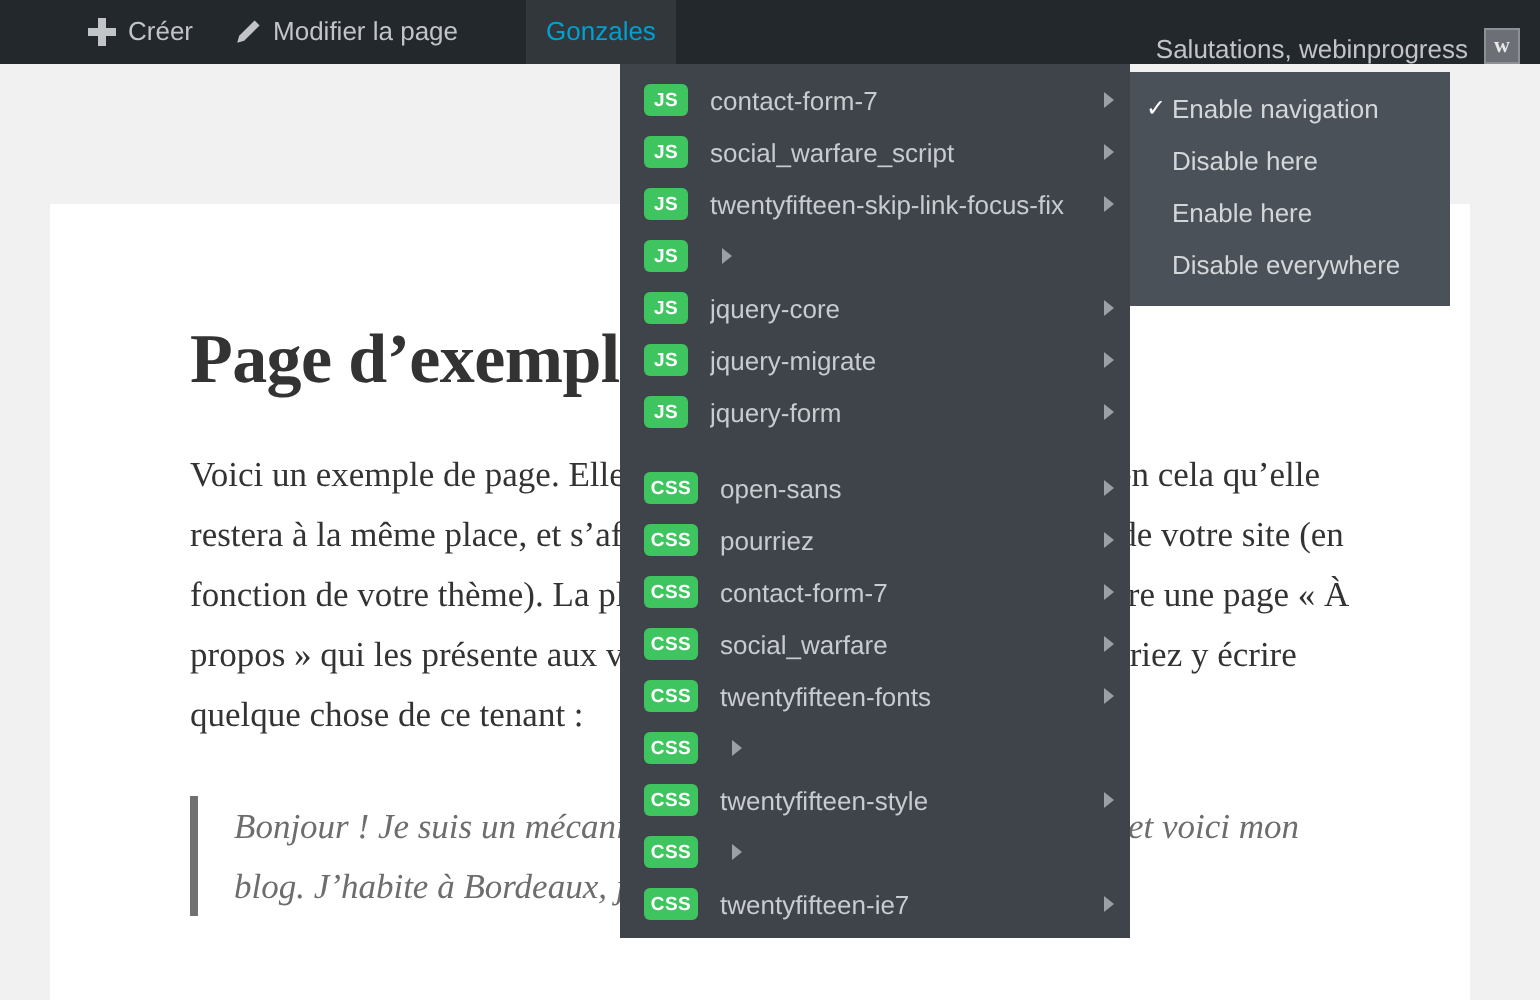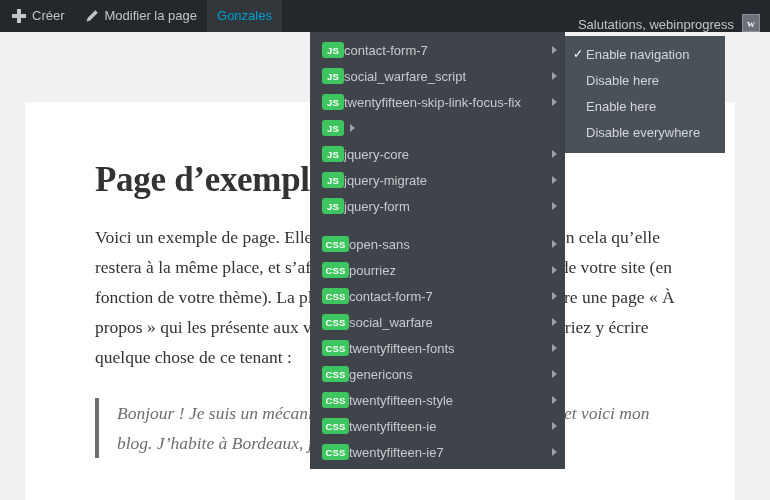--- a/index.html
+++ b/index.html
@@ -27,24 +27,25 @@
     display: flex;
     align-items: center;
     gap: 6px;
     padding: 0 10px;
     color: #c3c4c7;
     font-size: 13px;
     line-height: 32px;
     white-space: nowrap;
     cursor: pointer;
   }
-  .ab-item.first { padding-left: 12px; }
+  .ab-item.first { padding-left: 12px; margin-left: 32px; }
   .ab-item.active {
     background: #32373c;
     color: #00a0d2;
+    margin-left: 24px;
   }
   .ab-spacer { flex: 1 1 auto; }
   .ab-right {
     display: flex;
     align-items: flex-end;
     gap: 8px;
     padding: 0 10px;
     color: #c3c4c7;
     font-size: 13px;
     cursor: pointer;
@@ -152,20 +153,21 @@
     height: 16px;
     min-width: 22px;
     padding: 0 3px;
     border-radius: 3px;
     background: #3ec55f;
     color: #ffffff;
     font-family: "Liberation Sans", sans-serif;
     font-size: 9.5px;
     font-weight: bold;
     letter-spacing: 0.2px;
+    margin-right: 11px;
     flex: 0 0 auto;
   }
   .badge.css { min-width: 27px; }
   .menu-label {
     flex: 1 1 auto;
     overflow: hidden;
     text-overflow: clip;
   }
   .arrow {
     flex: 0 0 auto;
@@ -295,31 +297,29 @@
       <span class="menu-label">social_warfare</span>
       <span class="arrow"></span>
     </div>
     <div class="menu-item">
       <span class="badge css">CSS</span>
       <span class="menu-label">twentyfifteen-fonts</span>
       <span class="arrow"></span>
     </div>
     <div class="menu-item">
       <span class="badge css">CSS</span>
-      <span class="menu-label">genericons</span>
       <span class="arrow"></span>
     </div>
     <div class="menu-item">
       <span class="badge css">CSS</span>
       <span class="menu-label">twentyfifteen-style</span>
       <span class="arrow"></span>
     </div>
     <div class="menu-item">
       <span class="badge css">CSS</span>
-      <span class="menu-label">twentyfifteen-ie</span>
       <span class="arrow"></span>
     </div>
     <div class="menu-item">
       <span class="badge css">CSS</span>
       <span class="menu-label">twentyfifteen-ie7</span>
       <span class="arrow"></span>
     </div>
   </div>
 
 <div id="gonzales-submenu">

